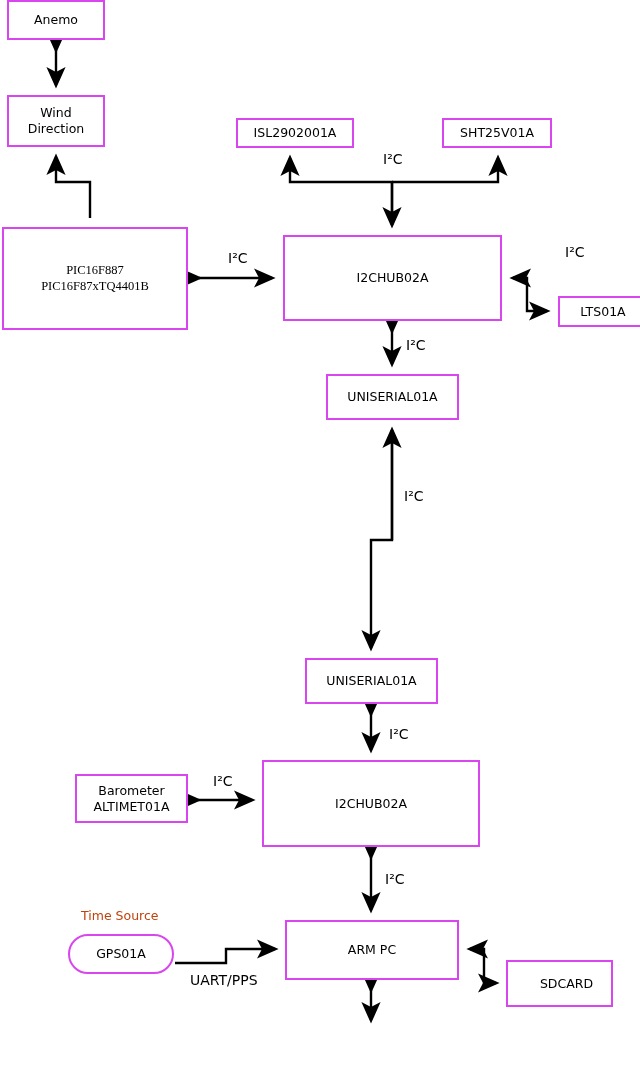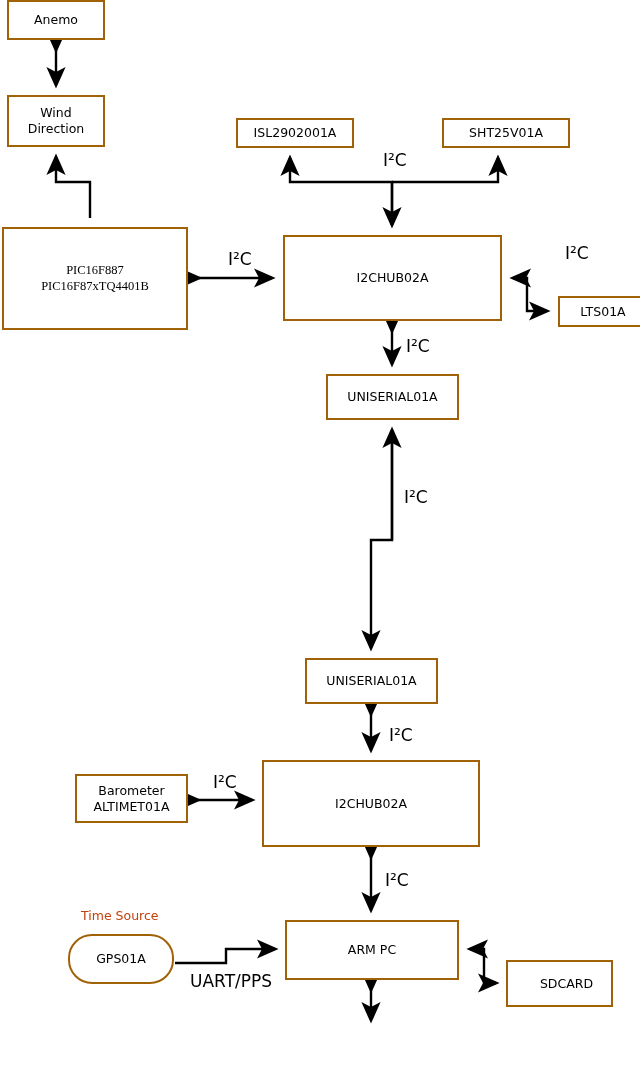--- a/index.html
+++ b/index.html
@@ -21,40 +21,40 @@
     position: absolute;
     left: 0;
     top: 0;
     width: 640px;
     height: 1089px;
     pointer-events: none;
   }
   .node {
     position: absolute;
     box-sizing: border-box;
-    border: 2px solid #a16207;
+    border: 2px solid #d946ef;
     background: #ffffff;
     display: flex;
     align-items: center;
     justify-content: center;
     text-align: center;
     color: #000000;
     font-size: 12.5px;
     line-height: 1.25;
     z-index: 2;
   }
   .node .lbl {
     display: block;
     white-space: pre-line;
     padding: 0 4px;
   }
   .edge-label {
     position: absolute;
     color: #000000;
-    font-size: 17px;
+    font-size: 14px;
     line-height: 1;
     white-space: nowrap;
     z-index: 3;
     background: transparent;
   }
   .free-label {
     position: absolute;
     color: #c2410c;
     font-size: 12.5px;
     line-height: 1;
@@ -119,21 +119,21 @@
 
   <div class="node" style="left:2px; top:227px; width:186px; height:103px;font-family:Liberation Serif, serif;">
     <span class="lbl">PIC16F887
 PIC16F87xTQ4401B</span>
   </div>
 
   <div class="node" style="left:236px; top:118px; width:118px; height:30px;">
     <span class="lbl">ISL2902001A</span>
   </div>
 
-  <div class="node" style="left:442px; top:118px; width:128px; height:30px;">
+  <div class="node" style="left:442px; top:118px; width:110px; height:30px;">
     <span class="lbl">SHT25V01A</span>
   </div>
 
   <div class="node" style="left:283px; top:235px; width:219px; height:86px;">
     <span class="lbl">I2CHUB02A</span>
   </div>
 
   <div class="node" style="left:558px; top:296px; width:90px; height:31px;">
     <span class="lbl">LTS01A</span>
   </div>
@@ -148,21 +148,21 @@
 
   <div class="node" style="left:262px; top:760px; width:218px; height:87px;">
     <span class="lbl">I2CHUB02A</span>
   </div>
 
   <div class="node" style="left:75px; top:774px; width:113px; height:49px;">
     <span class="lbl">Barometer
 ALTIMET01A</span>
   </div>
 
-  <div class="node" style="left:68px; top:934px; width:106px; height:50px;border-radius:24px;">
+  <div class="node" style="left:68px; top:934px; width:106px; height:40px;border-radius:24px;">
     <span class="lbl">GPS01A</span>
   </div>
 
   <div class="node" style="left:285px; top:920px; width:174px; height:60px;">
     <span class="lbl">ARM PC</span>
   </div>
 
   <div class="node" style="left:506px; top:960px; width:107px; height:47px;padding-left:14px;">
     <span class="lbl">SDCARD</span>
   </div>

